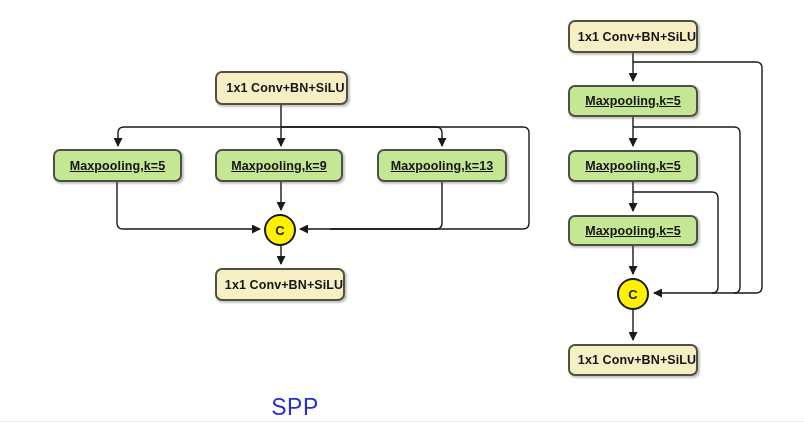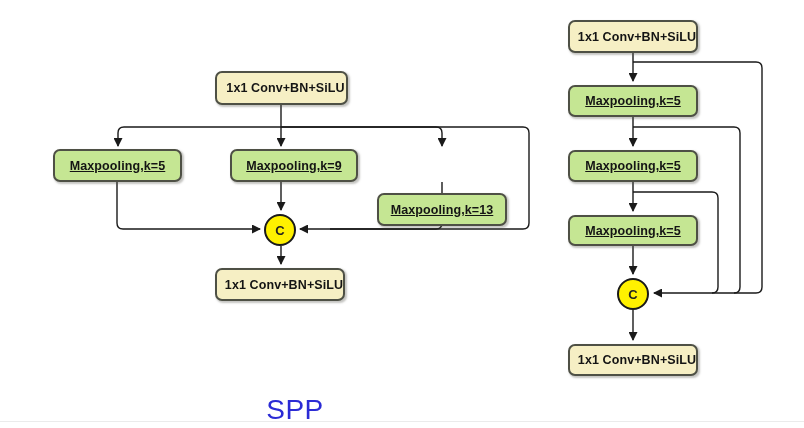--- a/index.html
+++ b/index.html
@@ -30,21 +30,21 @@
     position:absolute;width:32px;height:32px;border-radius:50%;
     background:var(--concat-fill,#fff100);
     border:2px solid #1a1a1a;
     display:flex;align-items:center;justify-content:center;
     font-size:13px;font-weight:bold;color:#222;
     box-sizing:border-box;
   }
   .caption{
     position:absolute;
     color:var(--label-color,#2b2bd5);
-    font-size:28px;letter-spacing:0.5px;
+    font-size:23px;letter-spacing:0.5px;
     text-align:center;
   }
   .bottom-line{
     position:absolute;left:0;top:421px;width:804px;height:1px;
     background:#e2e2e2;opacity:0.7;
   }
 </style>
 </head>
 <body>
 
@@ -75,22 +75,22 @@
       <path class="connector" d="M633,192 H712 Q718,192 718,198 V287 Q718,293 712,293"></path>
       <path class="connector" d="M633,117 V146" marker-end="url(#arrow)"></path>
       <path class="connector" d="M633,182 V211" marker-end="url(#arrow)"></path>
       <path class="connector" d="M633,246 V274" marker-end="url(#arrow)"></path>
       <path class="connector" d="M633,310 V340" marker-end="url(#arrow)"></path>
     </g>
   </svg>
 
   <div class="node conv" style="left:215px;top:71px;width:133px;height:34px;">1x1 Conv+BN+SiLU</div>
   <div class="node pool" style="left:53px;top:149px;width:129px;height:33px;">Maxpooling,k=5</div>
-  <div class="node pool" style="left:230px;top:149px;width:128px;height:33px;">Maxpooling,k=9</div>
-  <div class="node pool" style="left:377px;top:149px;width:130px;height:33px;margin-top:44px;">Maxpooling,k=13</div>
+  <div class="node pool" style="left:215px;top:149px;width:128px;height:33px;">Maxpooling,k=9</div>
+  <div class="node pool" style="left:377px;top:149px;width:130px;height:33px;">Maxpooling,k=13</div>
   <div class="concat" style="left:264px;top:214px;">C</div>
   <div class="node conv" style="left:215px;top:268px;width:130px;height:33px;">1x1 Conv+BN+SiLU</div>
   <div class="caption" style="left:215px;top:394px;width:160px;">SPP</div>
 
   <div class="node conv" style="left:568px;top:20px;width:130px;height:33px;">1x1 Conv+BN+SiLU</div>
   <div class="node pool" style="left:568px;top:85px;width:130px;height:32px;">Maxpooling,k=5</div>
   <div class="node pool" style="left:568px;top:150px;width:130px;height:32px;">Maxpooling,k=5</div>
   <div class="node pool" style="left:568px;top:215px;width:130px;height:31px;">Maxpooling,k=5</div>
   <div class="concat" style="left:617px;top:278px;">C</div>
   <div class="node conv" style="left:568px;top:344px;width:130px;height:32px;">1x1 Conv+BN+SiLU</div>

